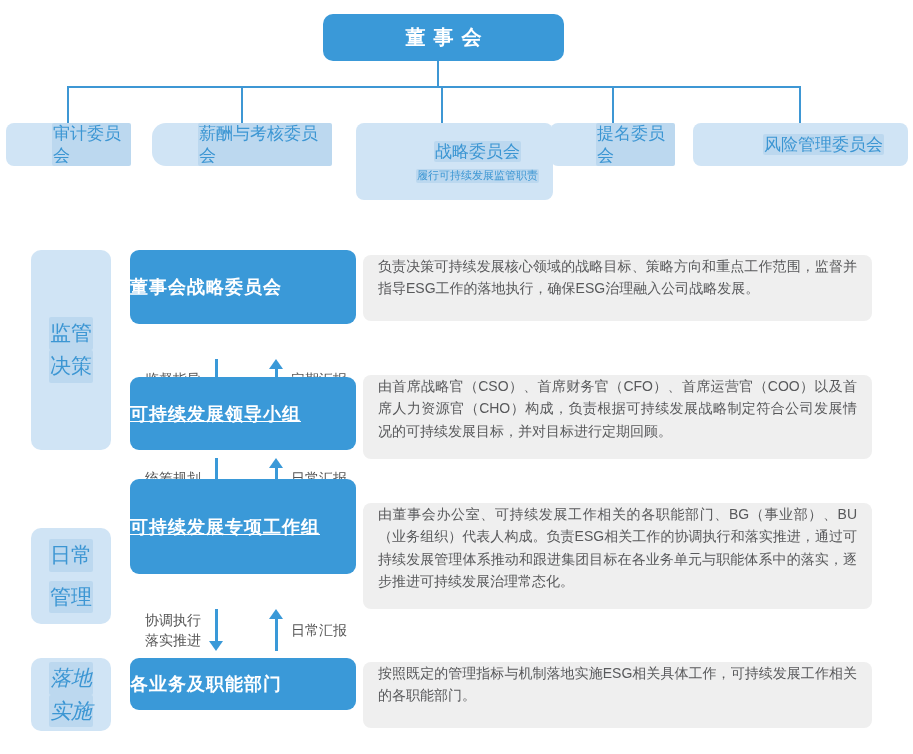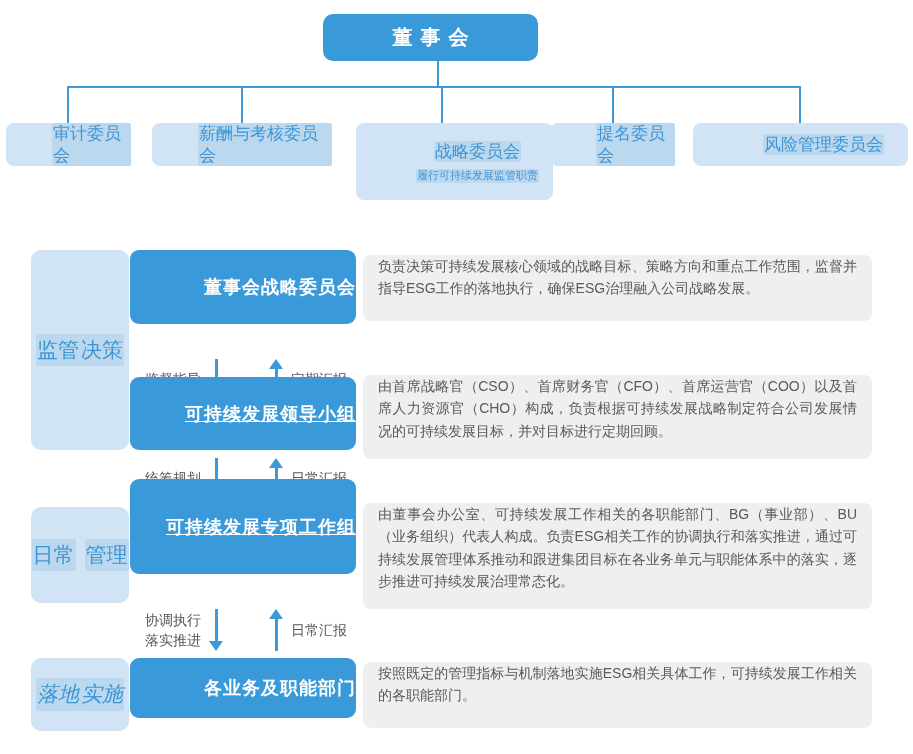--- a/index.html
+++ b/index.html
@@ -4,45 +4,45 @@
 <style>
   html,body{margin:0;padding:0;background:#ffffff;}
   body{
     width:913px;height:754px;position:relative;overflow:hidden;
     font-family:"Liberation Sans","DejaVu Sans",sans-serif;
   }
   .abs{position:absolute;box-sizing:border-box;}
 
   
   .board-box{
-    left:323px;top:14px;width:215px;height:47px;
+    left:323px;top:14px;width:241px;height:47px;
     background:var(--primary-blue);border-radius:10px;
     display:flex;align-items:center;justify-content:center;
     color:#fff;font-size:20px;font-weight:bold;letter-spacing:8px;text-indent:8px;
   }
   .vline{width:2px;background:var(--line-blue);}
   .hline{height:2px;background:var(--line-blue);}
   .committee{
     top:123px;height:43px;background:var(--light-blue);border-radius:8px;
     display:flex;flex-direction:column;align-items:center;justify-content:center;
     color:var(--label-blue);font-size:17px;line-height:1.25;padding-left:46px;
   }
   .committee.tall{height:77px;margin-left:12px;}
   .committee .sub{font-size:11px;margin-top:7px;}
   .hl{background:var(--hl-blue);padding:0 1px;border-radius:2px;}
 
   
   .stage{
-    left:31px;width:98px;background:var(--light-blue);border-radius:10px;
-    display:flex;flex-direction:row;align-items:center;justify-content:center;
+    left:31px;width:80px;background:var(--light-blue);border-radius:10px;
+    display:flex;flex-direction:column;align-items:center;justify-content:center;
     color:var(--label-blue);font-size:21px;line-height:1.55;
   }
   .bluebox{
     left:130px;width:226px;background:var(--primary-blue);border-radius:9px;
-    display:flex;align-items:center;justify-content:flex-end;
+    display:flex;align-items:center;justify-content:flex-start;
     color:#fff;font-size:18px;font-weight:bold;letter-spacing:1px;
   }
   .desc{
     left:363px;width:509px;background:var(--desc-bg);border-radius:8px;
     color:var(--desc-text);font-size:14px;line-height:1.6;
     padding:0 15px;text-align:justify;
   }
   .flow{
     left:128px;width:236px;display:flex;align-items:center;justify-content:center;
   }
@@ -78,39 +78,39 @@
 <div class="abs hline" style="left:68px;top:86px;width:733px;"></div>
 <div class="abs vline" style="left:67px;top:86px;height:38px;"></div>
 <div class="abs vline" style="left:241px;top:86px;height:38px;"></div>
 <div class="abs vline" style="left:441px;top:86px;height:38px;"></div>
 <div class="abs vline" style="left:612px;top:86px;height:38px;"></div>
 <div class="abs vline" style="left:799px;top:86px;height:38px;"></div>
 
 <div class="abs committee" style="left:6px;width:125px;">
   <span class="hl">审计委员会</span>
 </div>
-<div class="abs committee" style="left:152px;width:180px;">
+<div class="abs committee" style="left:152px;width:180px;border-radius:14px;">
   <span class="hl">薪酬与考核委员会</span>
 </div>
 <div class="abs committee tall" style="left:344px;width:197px;">
   <span class="hl">战略委员会</span>
   <span class="hl sub">履行可持续发展监管职责</span>
 </div>
 <div class="abs committee" style="left:550px;width:125px;">
   <span class="hl">提名委员会</span>
 </div>
 <div class="abs committee" style="left:693px;width:215px;">
   <span class="hl">风险管理委员会</span>
 </div>
 
 <div class="abs stage" style="top:250px;height:200px;">
   <span class="hl">监管</span>
   <span class="hl">决策</span>
 </div>
-<div class="abs stage" style="top:507px;height:96px;gap:9px;">
+<div class="abs stage" style="top:528px;height:96px;gap:9px;">
   <span class="hl">日常</span>
   <span class="hl">管理</span>
 </div>
 <div class="abs stage" style="top:658px;height:73px;font-style:italic;">
   <span class="hl">落地</span>
   <span class="hl">实施</span>
 </div>
 
 <div class="abs bluebox" style="top:250px;height:74px;">
   <span>董事会战略委员会</span>
@@ -171,18 +171,18 @@
       <div class="head"></div>
     </div>
   <div class="flow-gap"></div>
   <div class="arrow up">
       <div class="shaft"></div>
       <div class="head"></div>
     </div>
   <div class="flow-label left">日常汇报</div>
 </div>
 
-<div class="abs bluebox" style="top:658px;height:60px;">
+<div class="abs bluebox" style="top:658px;height:52px;">
   <span>各业务及职能部门</span>
 </div>
 <div class="abs desc" style="top:662px;min-height:66px;">
   <span>按照既定的管理指标与机制落地实施ESG相关具体工作，可持续发展工作相关的各职能部门。</span>
 </div>
 
 </body></html>

